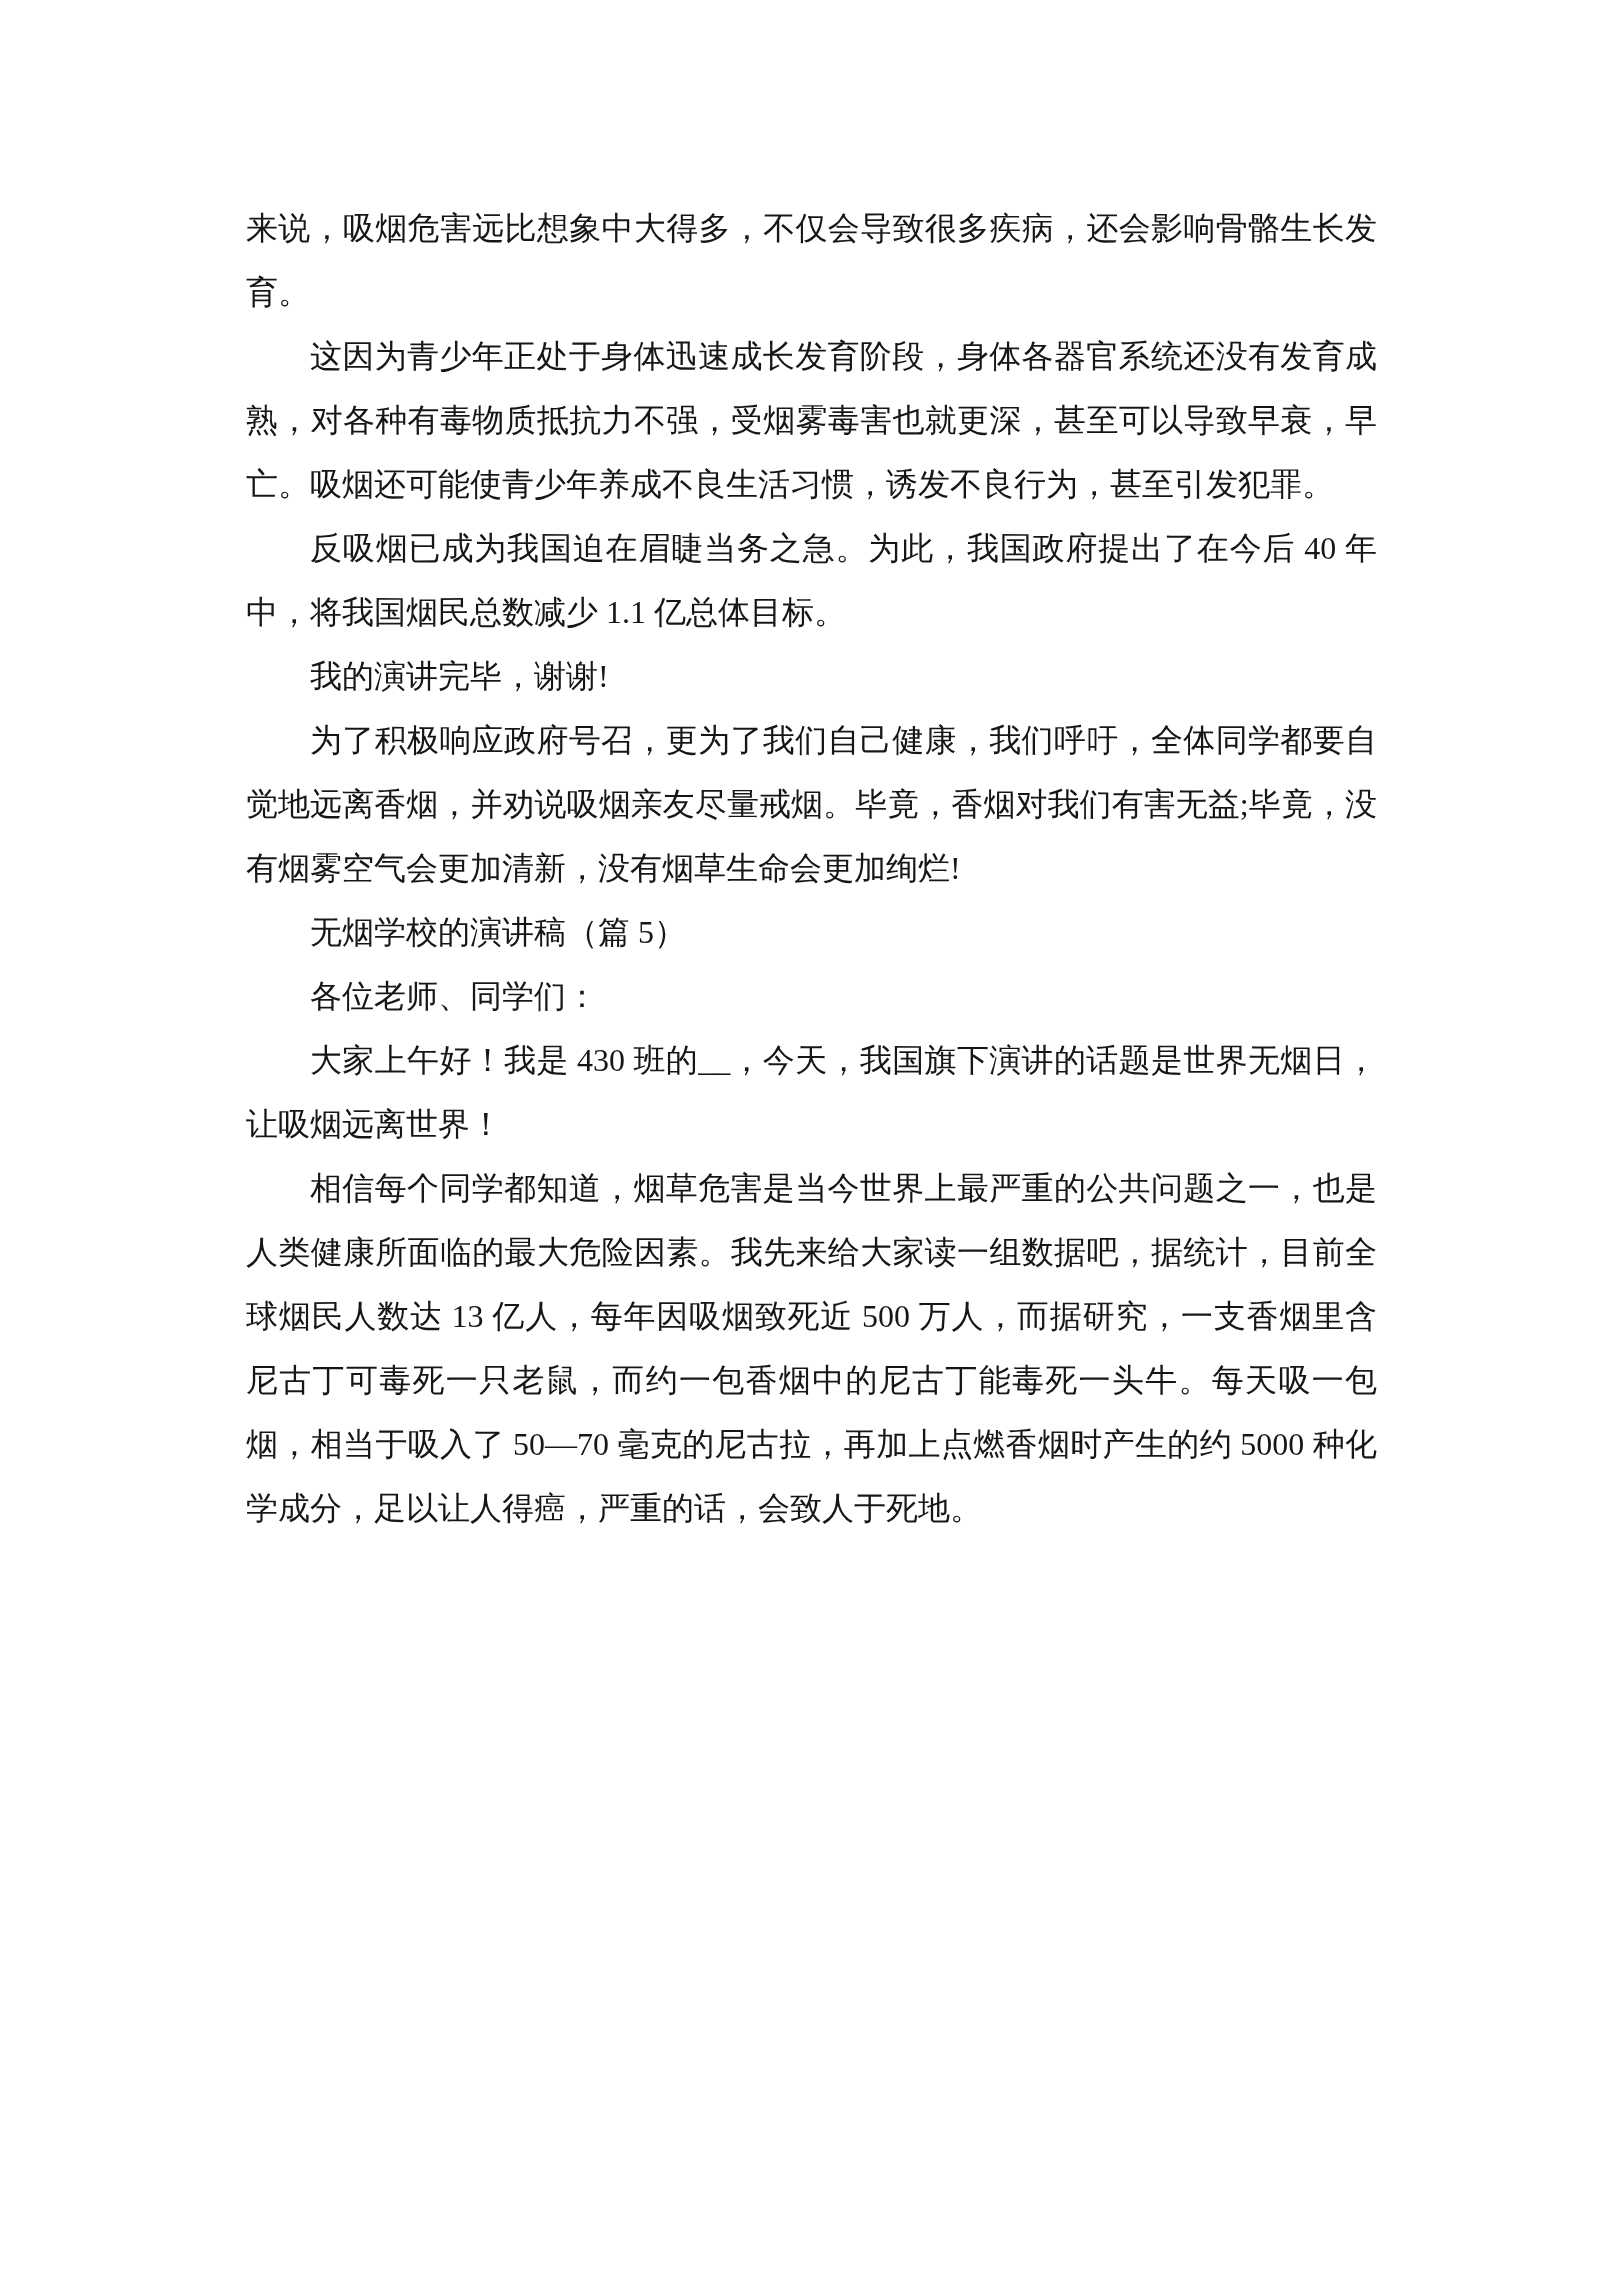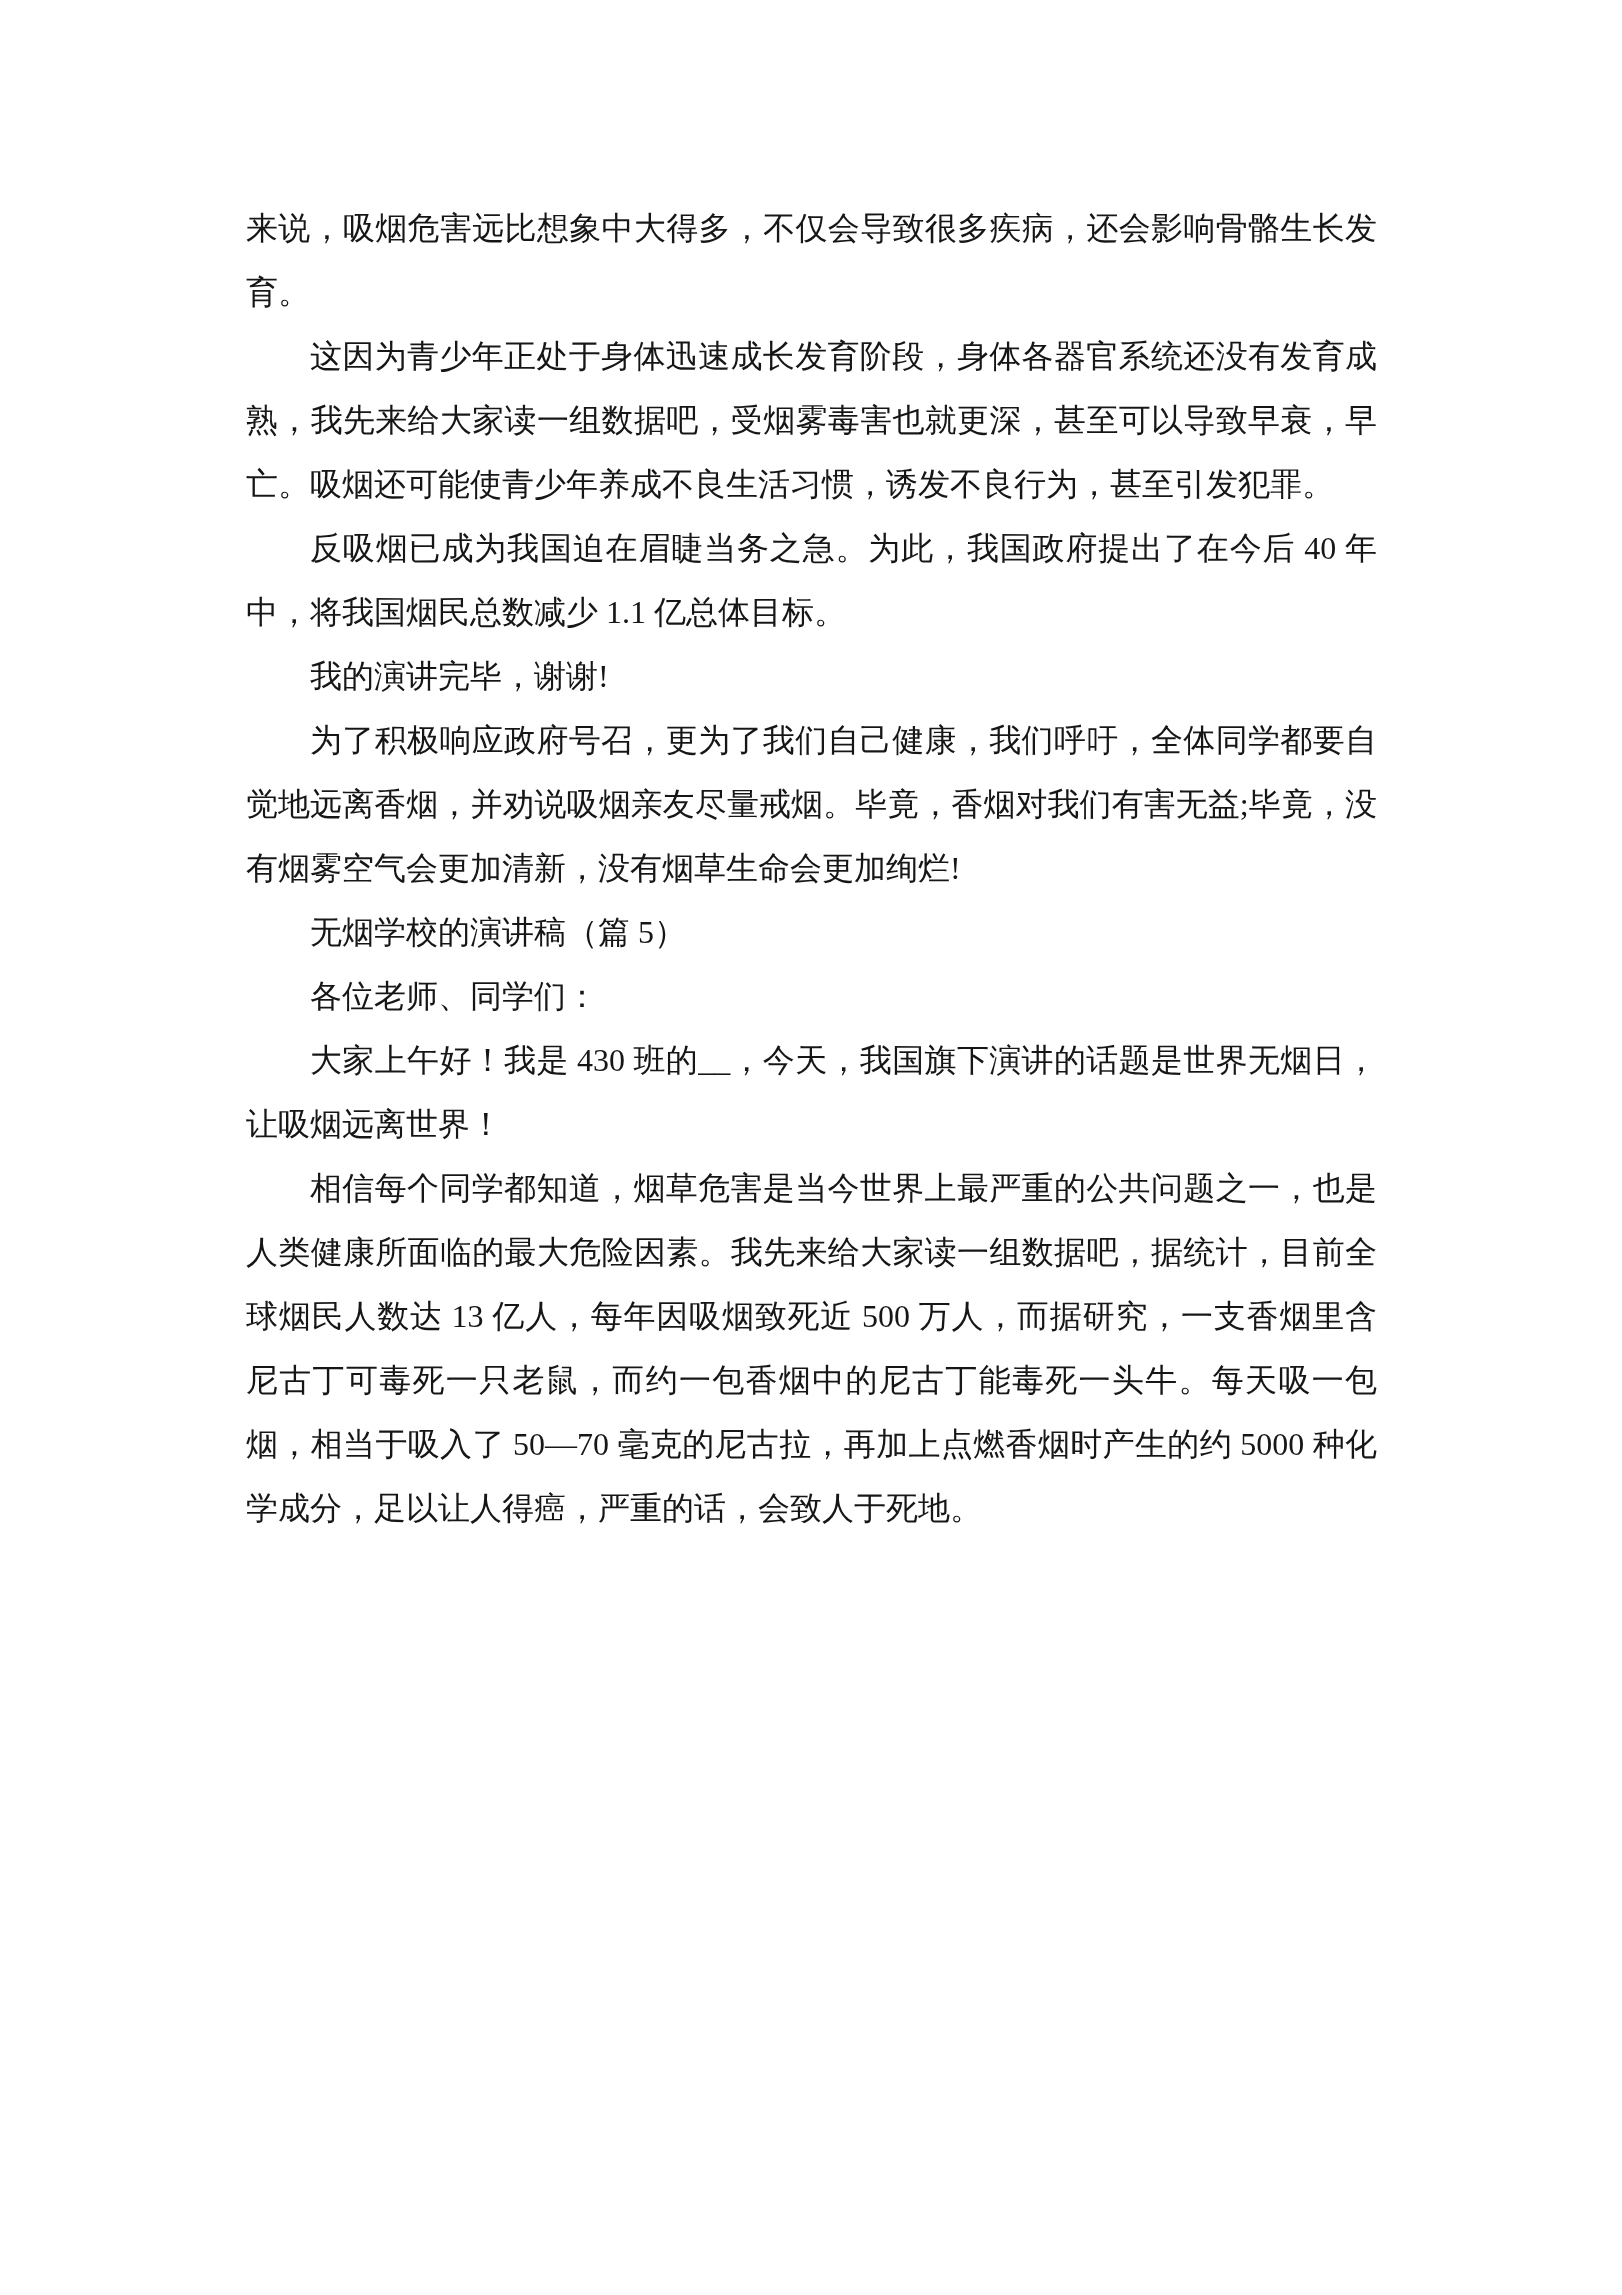--- a/index.html
+++ b/index.html
@@ -29,21 +29,21 @@
   }
   .page p.no-indent {
     text-indent: 0;
   }
 </style>
 </head>
 <body>
 
 <div class="page">
   <p class="no-indent">来说，吸烟危害远比想象中大得多，不仅会导致很多疾病，还会影响骨骼生长发育。</p>
-  <p>这因为青少年正处于身体迅速成长发育阶段，身体各器官系统还没有发育成熟，我先来给大家读一组数据吧，受烟雾毒害也就更深，甚至可以导致早衰，早亡。吸烟还可能使青少年养成不良生活习惯，诱发不良行为，甚至引发犯罪。</p>
+  <p>这因为青少年正处于身体迅速成长发育阶段，身体各器官系统还没有发育成熟，对各种有毒物质抵抗力不强，受烟雾毒害也就更深，甚至可以导致早衰，早亡。吸烟还可能使青少年养成不良生活习惯，诱发不良行为，甚至引发犯罪。</p>
   <p>反吸烟已成为我国迫在眉睫当务之急。为此，我国政府提出了在今后 40 年中，将我国烟民总数减少 1.1 亿总体目标。</p>
   <p>我的演讲完毕，谢谢!</p>
   <p>为了积极响应政府号召，更为了我们自己健康，我们呼吁，全体同学都要自觉地远离香烟，并劝说吸烟亲友尽量戒烟。毕竟，香烟对我们有害无益;毕竟，没有烟雾空气会更加清新，没有烟草生命会更加绚烂!</p>
   <p>无烟学校的演讲稿（篇 5）</p>
   <p>各位老师、同学们：</p>
   <p>大家上午好！我是 430 班的__，今天，我国旗下演讲的话题是世界无烟日，让吸烟远离世界！</p>
   <p>相信每个同学都知道，烟草危害是当今世界上最严重的公共问题之一，也是人类健康所面临的最大危险因素。我先来给大家读一组数据吧，据统计，目前全球烟民人数达 13 亿人，每年因吸烟致死近 500 万人，而据研究，一支香烟里含尼古丁可毒死一只老鼠，而约一包香烟中的尼古丁能毒死一头牛。每天吸一包烟，相当于吸入了 50—70 毫克的尼古拉，再加上点燃香烟时产生的约 5000 种化学成分，足以让人得癌，严重的话，会致人于死地。</p>
 </div>
 
 

